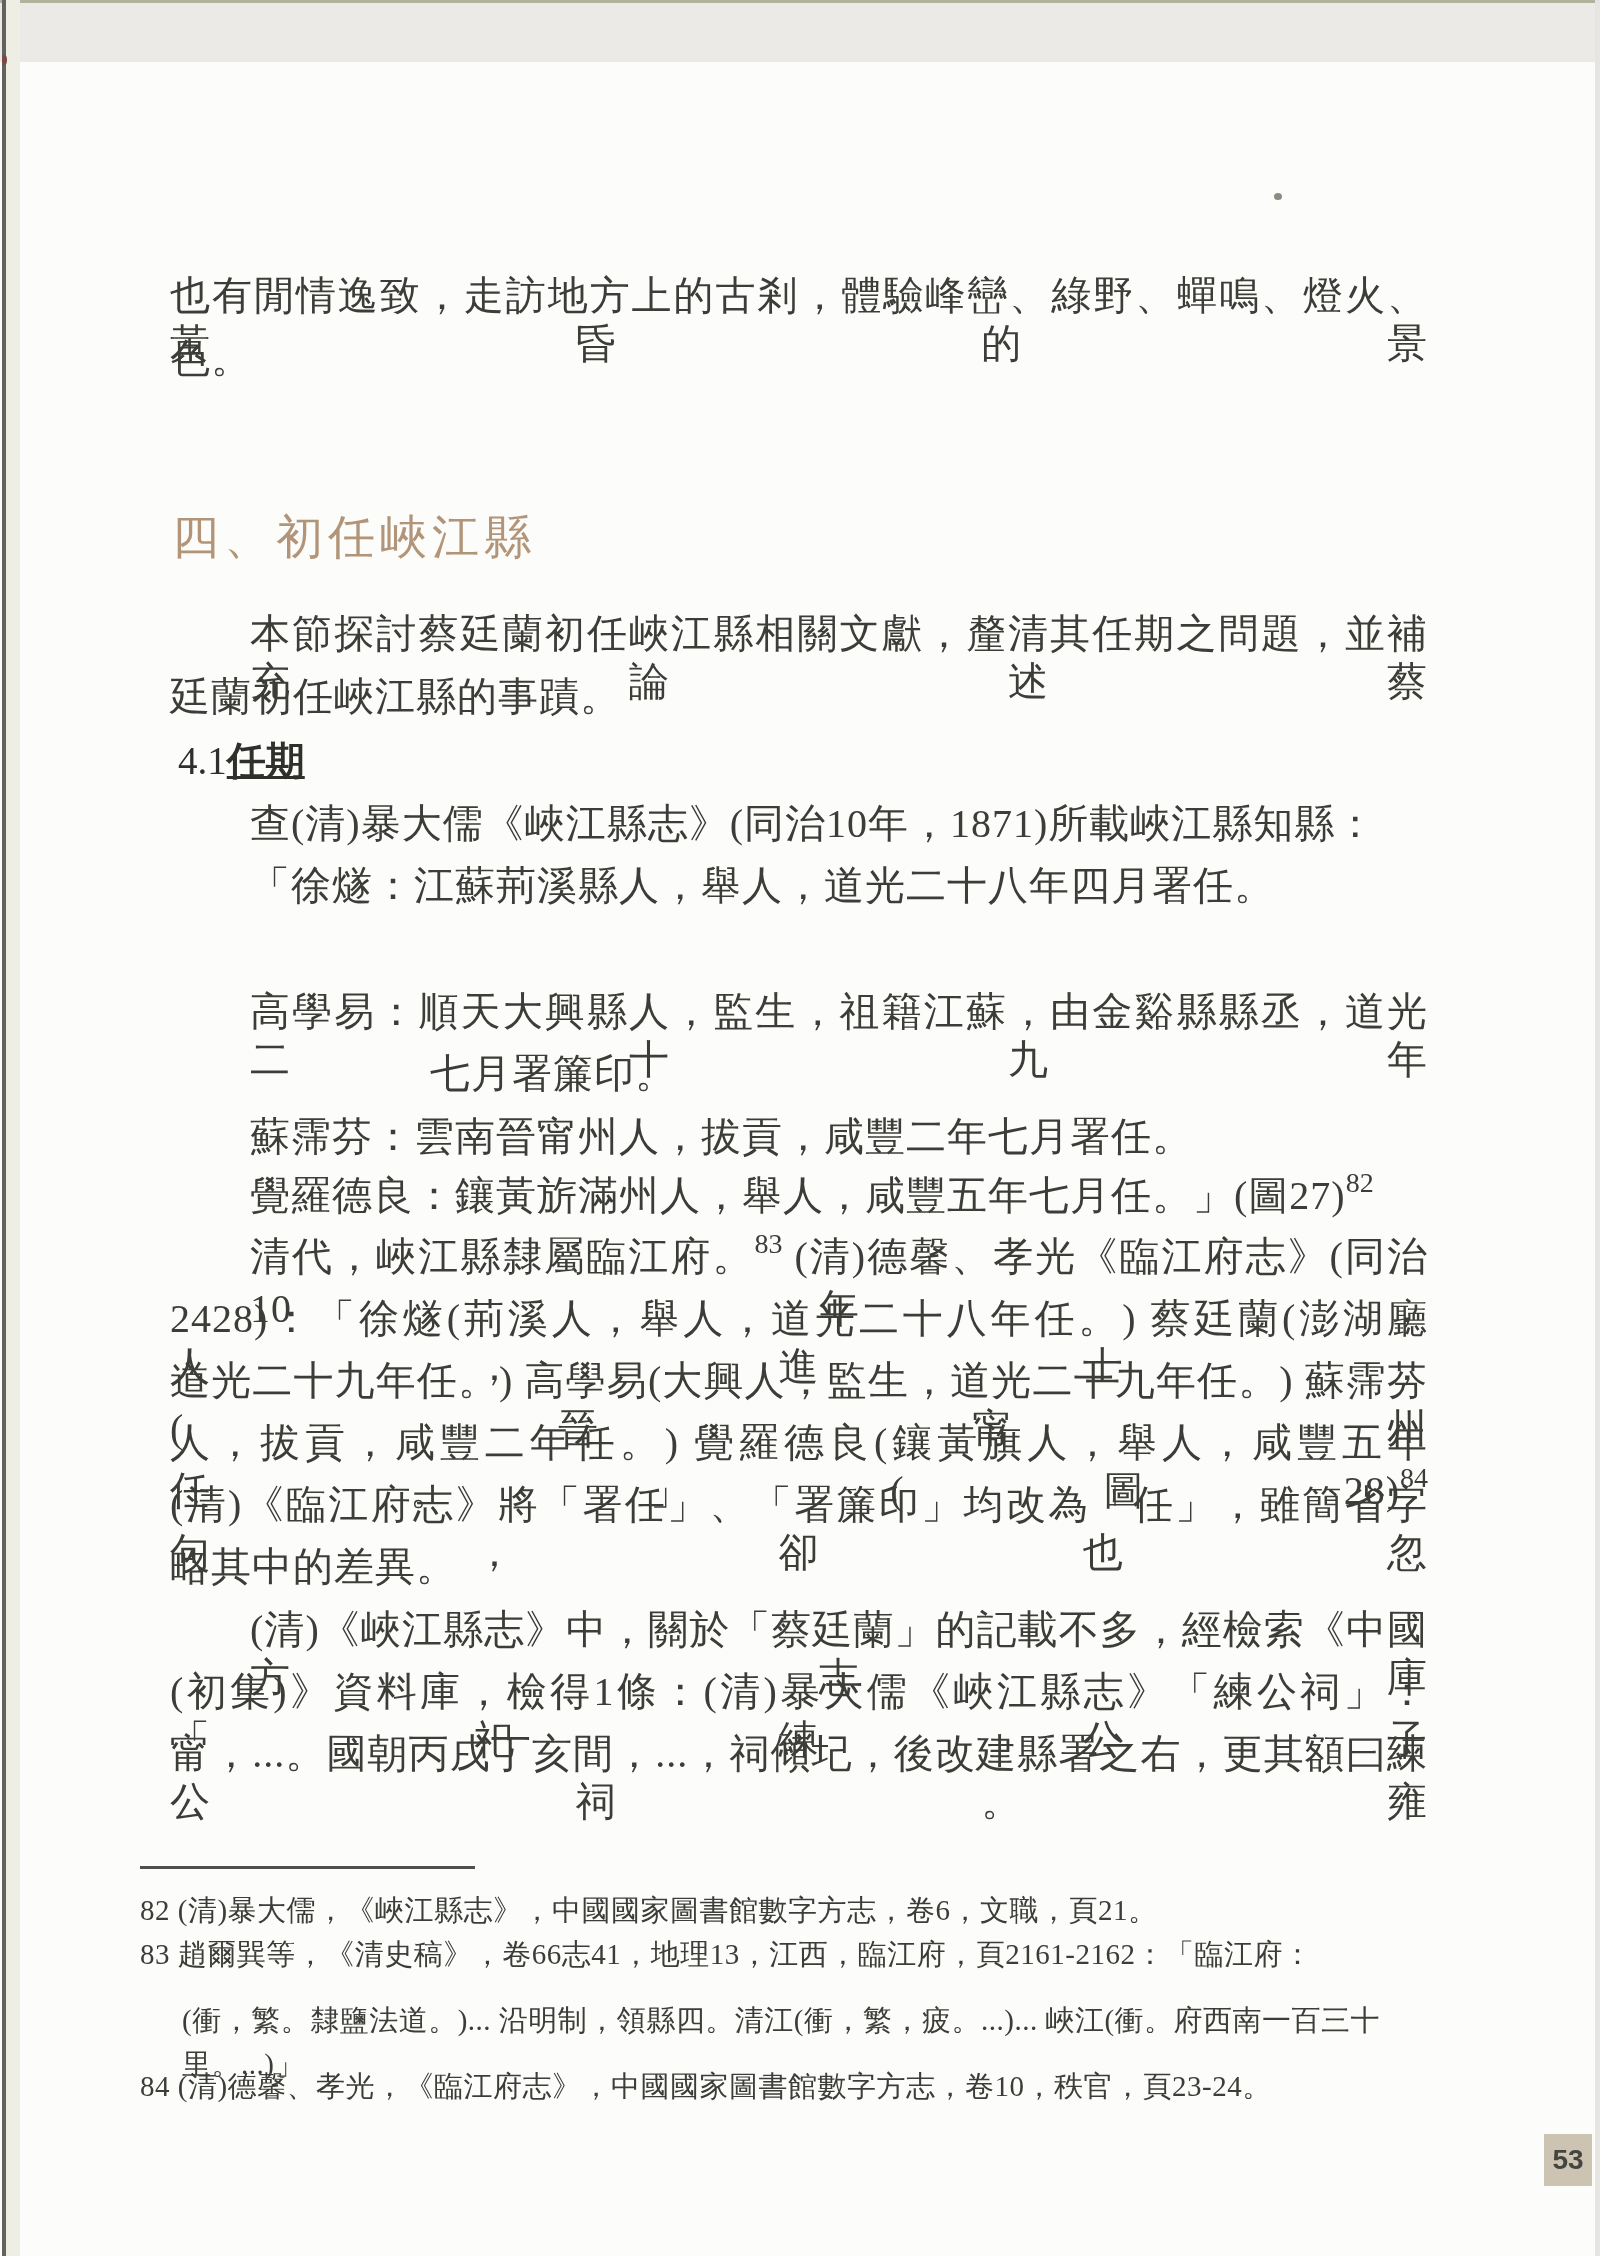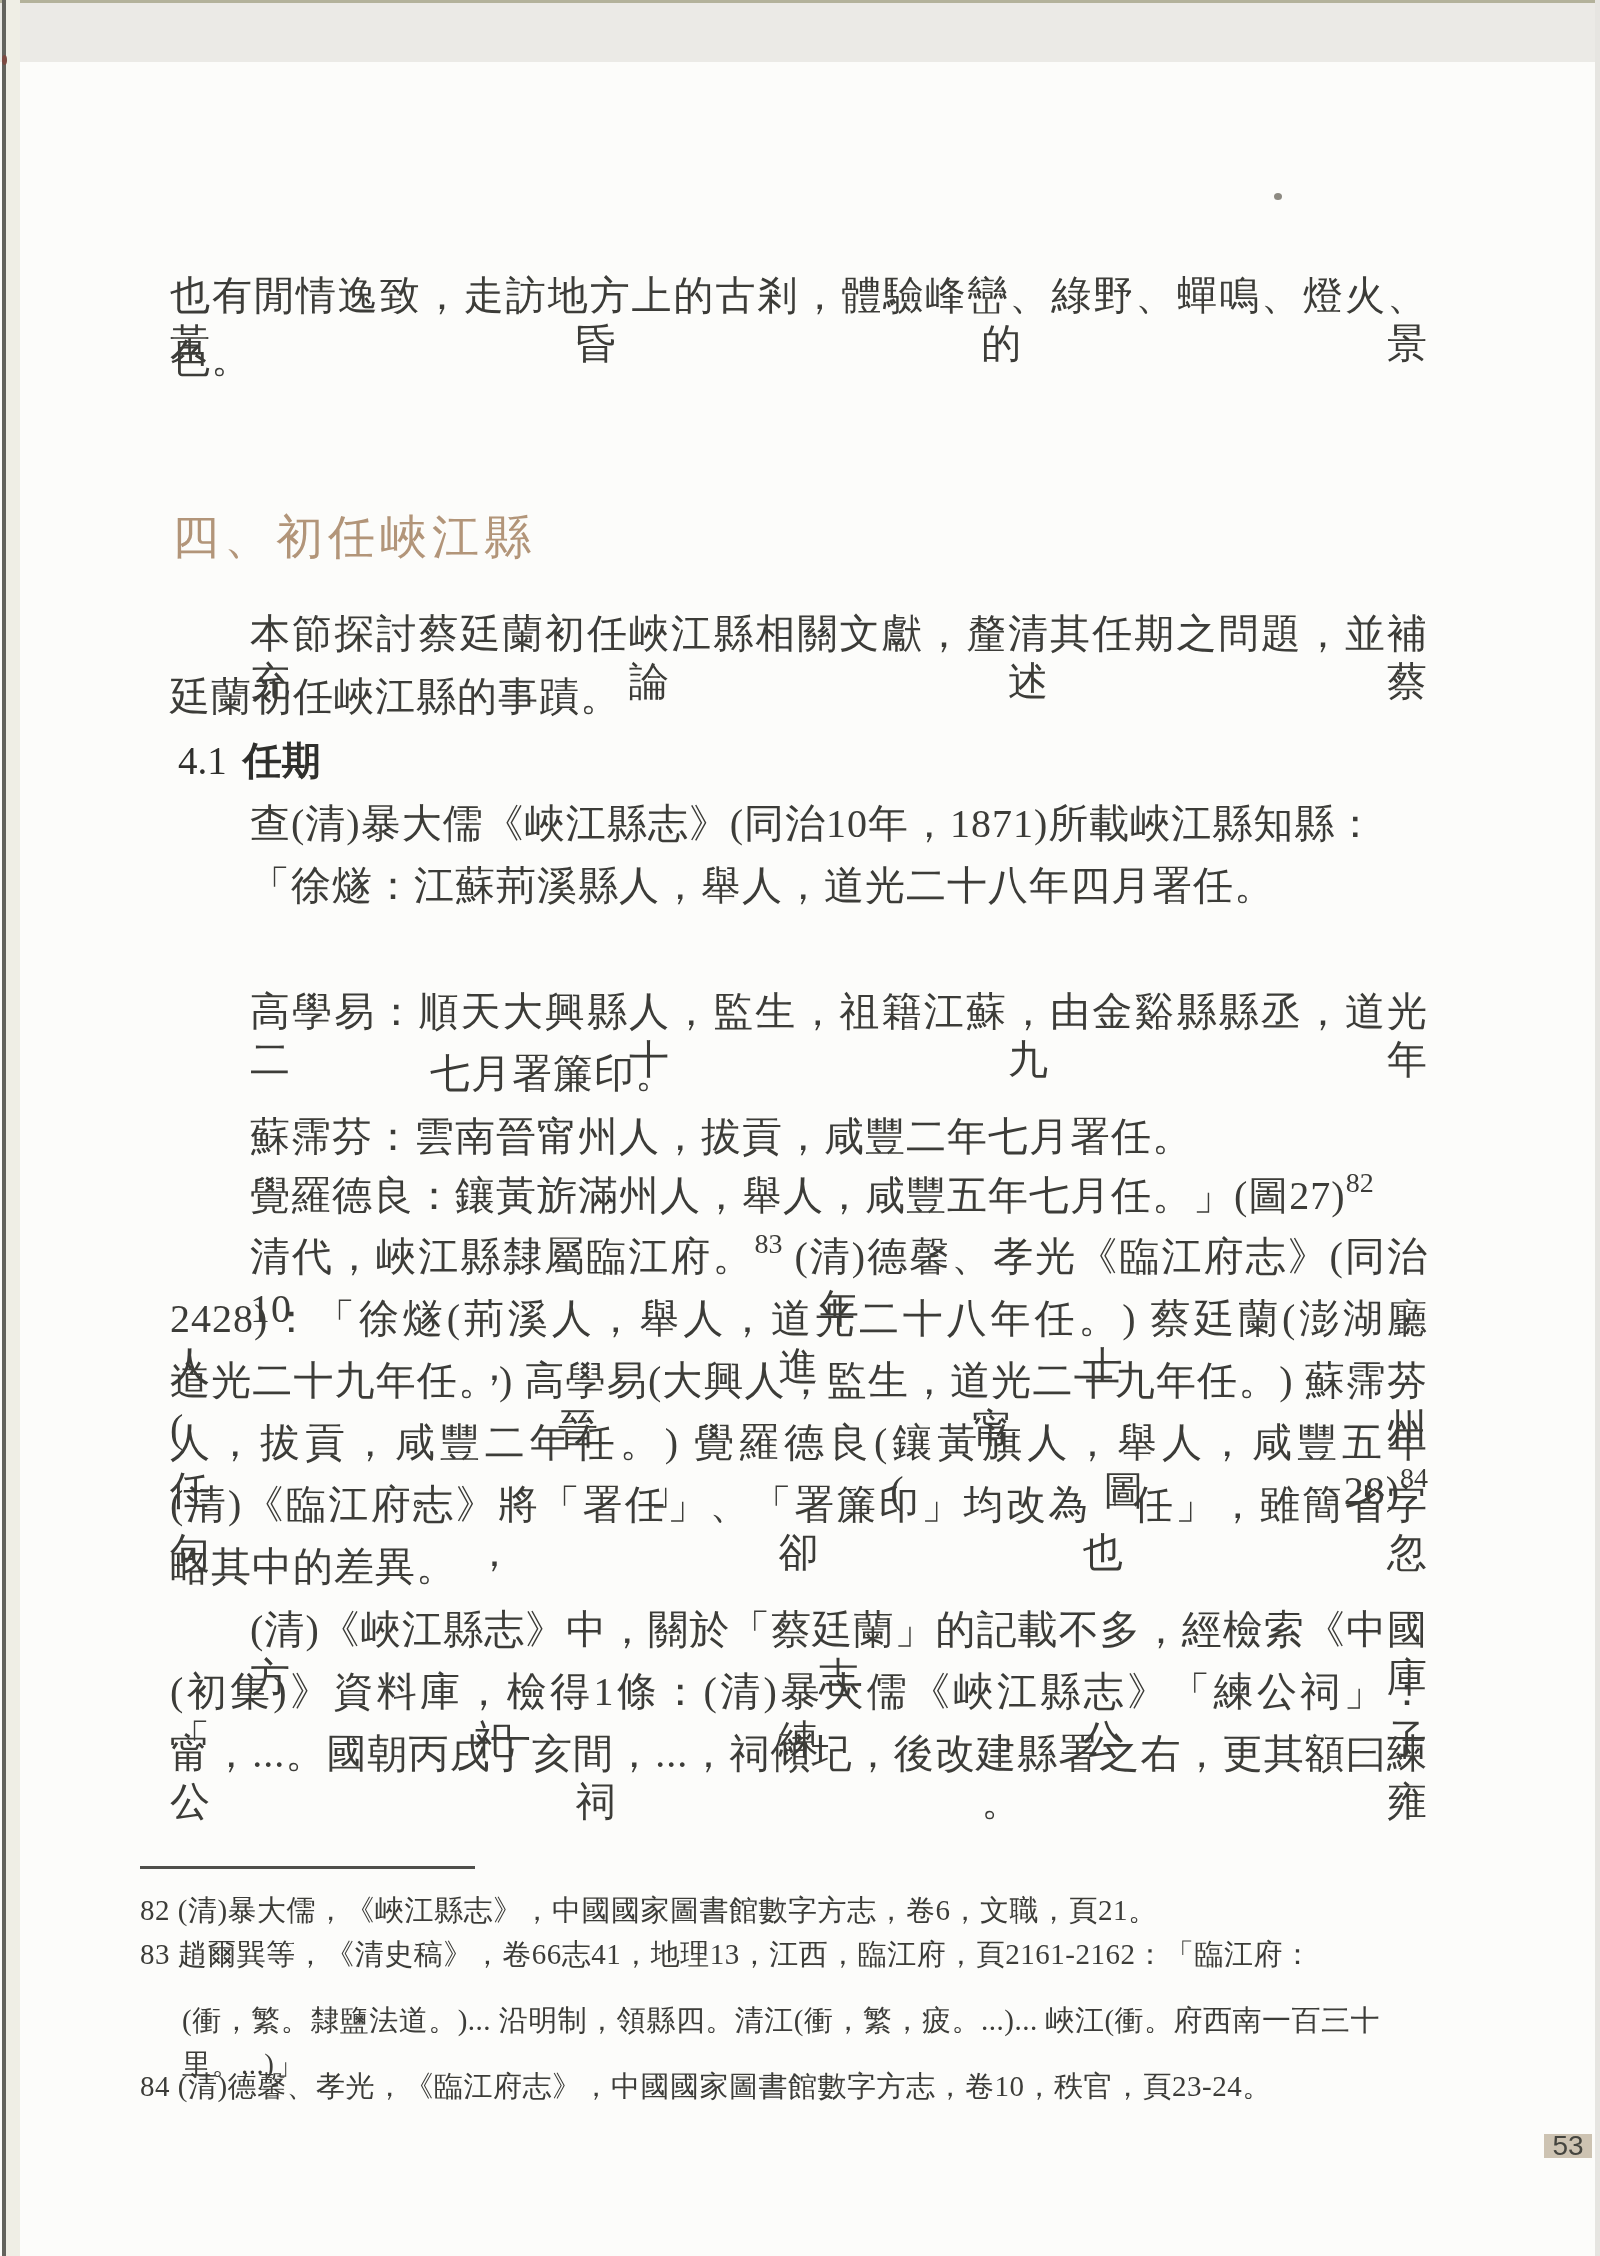--- a/index.html
+++ b/index.html
@@ -36,37 +36,37 @@
     font-size:47px;line-height:58px;font-weight:500;
     color:#b29579;letter-spacing:5px;white-space:nowrap;text-align:center;
   }
   .sub-heading{
     position:absolute;left:178px;top:736px;
     font-size:39px;line-height:50px;color:#2f2f2c;white-space:nowrap;
   }
   .sub-heading .num{font-family:Liberation Serif, serif;font-weight:400;}
   .sub-heading .ttl{
     font-family:"Liberation Sans","DejaVu Sans",sans-serif;
-    font-weight:700;margin-left:16px;
+    font-weight:700;text-decoration:underline;
   }
 
   
   .fn-sep{position:absolute;left:140px;top:1866px;width:335px;height:3px;background:#4f4f4b;}
   .fl{
     position:absolute;left:140px;width:1300px;
     font-size:29px;line-height:40px;color:#3c3c38;
     white-space:nowrap;letter-spacing:0.5px;
   }
   .fl.ind{padding-left:42px;margin-top:21px;}
 
   .page-number-badge{
-    position:absolute;left:1544px;top:2134px;width:48px;height:24px;
+    position:absolute;left:1544px;top:2134px;width:48px;height:52px;
     background:#cdc3b2;display:flex;align-items:center;justify-content:center;
     font-family:"Liberation Sans","DejaVu Sans",sans-serif;
-    font-size:28px;color:#45453f;font-weight:400;
+    font-size:28px;color:#45453f;font-weight:700;
   }
 </style>
 </head>
 <body>
 
 <div class="page">
 
   <div class="top-band"></div>
   <div class="top-edge-line"></div>
   <div class="left-dark-line"></div>

